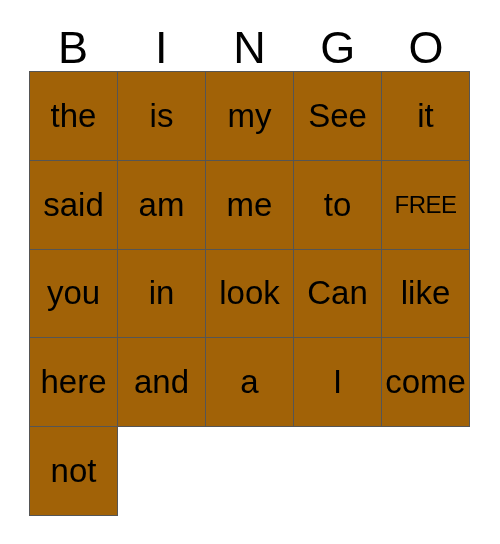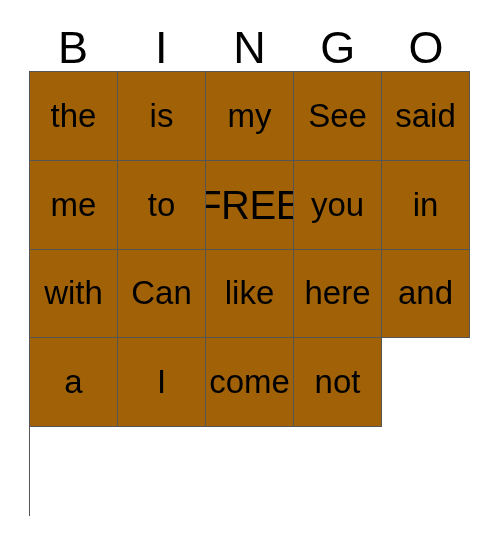--- a/index.html
+++ b/index.html
@@ -74,21 +74,21 @@
   .cell-text {
     font-size: 33px;
     line-height: 36px;
     white-space: nowrap;
     color: #000000;
     text-align: center;
     user-select: none;
     padding: 0 1px;
   }
   .cell-text.free {
-    font-size: 40px;
+    font-size: 24px;
     letter-spacing: -0.5px;
   }
 </style>
 </head>
 <body>
 
 <div class="card">
 
   <div class="header-row">
     <div class="header-cell">B</div>
@@ -107,41 +107,47 @@
         <span class="cell-text">is</span>
       </div>
     <div class="cell">
         <span class="cell-text">my</span>
       </div>
     <div class="cell">
         <span class="cell-text">See</span>
       </div>
 
     <div class="cell">
+        <span class="cell-text">it</span>
+      </div>
+    <div class="cell">
         <span class="cell-text">said</span>
+      </div>
+    <div class="cell">
+        <span class="cell-text">am</span>
       </div>
     <div class="cell">
         <span class="cell-text">me</span>
       </div>
 
     <div class="cell">
         <span class="cell-text">to</span>
       </div>
     <div class="cell">
         <span class="cell-text free">FREE</span>
       </div>
     <div class="cell">
         <span class="cell-text">you</span>
       </div>
     <div class="cell">
         <span class="cell-text">in</span>
       </div>
 
     <div class="cell">
-        <span class="cell-text">with</span>
+        <span class="cell-text">look</span>
       </div>
     <div class="cell">
         <span class="cell-text">Can</span>
       </div>
     <div class="cell">
         <span class="cell-text">like</span>
       </div>
     <div class="cell">
         <span class="cell-text">here</span>
       </div>

